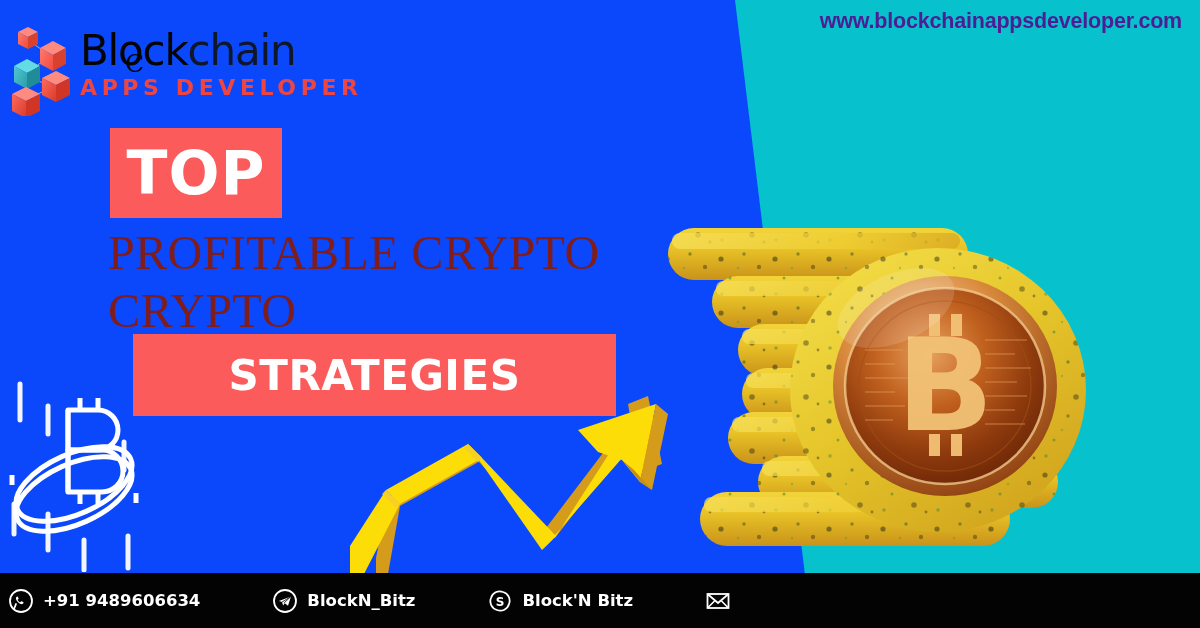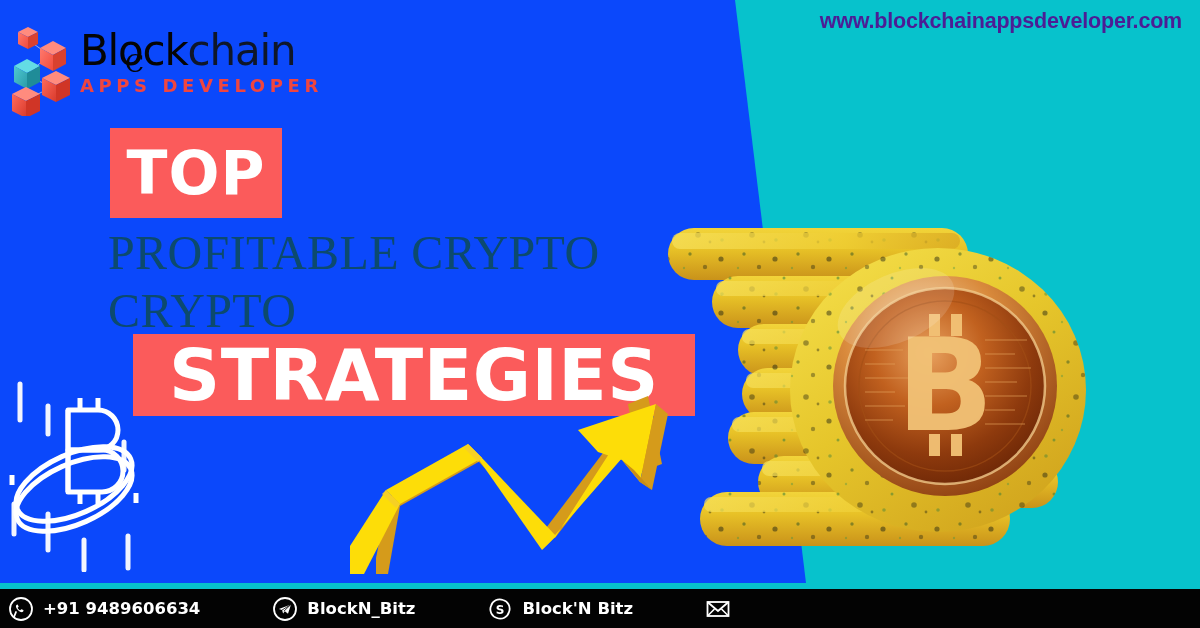--- a/index.html
+++ b/index.html
@@ -75,21 +75,21 @@
     position: absolute;
     left: 7px;
     top: 13px;
     font-size: 25px;
     color: #050505;
     font-family: "DejaVu Serif", serif;
   }
   .w-chain { color: #0f172a; font-weight: 400; }
   .logo-sub {
     margin-top: 1px;
-    font-size: 18px;
+    font-size: 22px;
     font-weight: bold;
     letter-spacing: 4.6px;
     color: #F0453F;
     white-space: nowrap;
     font-family: "DejaVu Sans", sans-serif;
   }
 
   
   .badge {
     position: absolute;
@@ -106,31 +106,31 @@
     left: 110px;
     top: 128px;
     width: 172px;
     height: 90px;
     font-size: 60px;
     letter-spacing: 1px;
   }
   #badge-strategies {
     left: 133px;
     top: 334px;
-    width: 562px;
+    width: 483px;
     height: 82px;
-    font-size: 71px;
+    font-size: 42px;
     letter-spacing: 0.5px;
   }
   .headline-serif {
     position: absolute;
     left: 108px;
     top: 224px;
     width: 600px;
-    color: #0c4a6e;
+    color: #7f1d1d;
     font-family: "Liberation Serif", "DejaVu Serif", serif;
     font-size: 48px;
     line-height: 58px;
     letter-spacing: 0.4px;
   }
 
   
   .btc-ring {
     position: absolute;
     left: 2px;
@@ -156,21 +156,21 @@
     width: 490px;
     height: 420px;
   }
 
   
   .footer {
     position: absolute;
     left: 0;
     bottom: 0;
     width: 1200px;
-    height: 39px;
+    height: 55px;
     background: #030303;
     display: flex;
     align-items: center;
   }
   .foot-item {
     display: flex;
     align-items: center;
     color: #ffffff;
     font-size: 16.5px;
     font-weight: bold;

